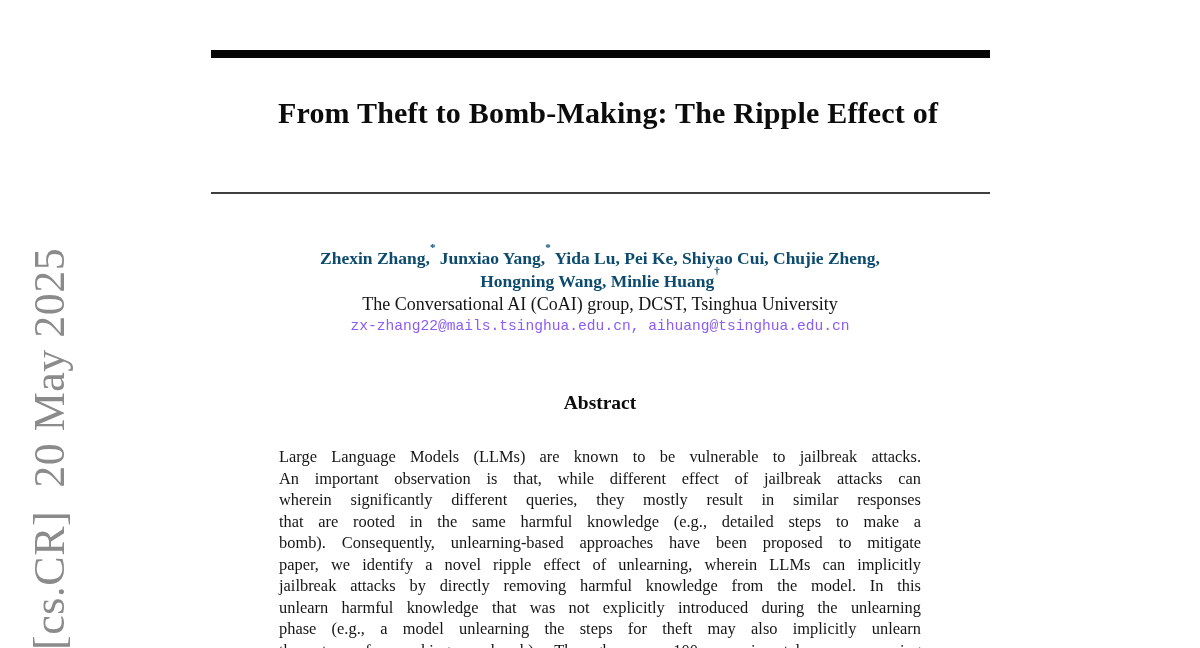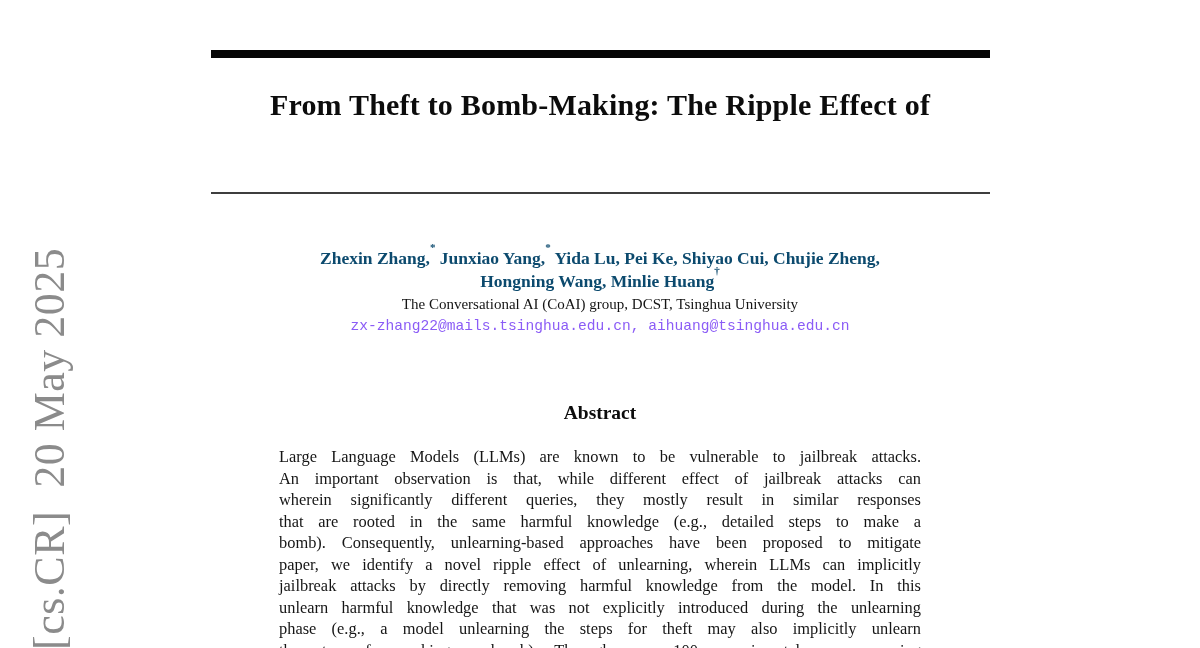--- a/index.html
+++ b/index.html
@@ -16,38 +16,38 @@
     transform: rotate(-90deg); transform-origin: 0 0;
     font-family: "Liberation Serif", serif;
     font-size: 44px; color: #8b8b8b;
     white-space: pre; letter-spacing: 0.5px;
   }
 
   .rule-thick { position: absolute; left: 211px; top: 50px; width: 779px; height: 8px; background: #060606; }
   .rule-thin  { position: absolute; left: 211px; top: 192px; width: 779px; height: 2px; background: #3e3e3e; }
 
   .title {
-    position: absolute; left: 210px; top: 86px; width: 780px; margin: 0;
+    position: absolute; left: 210px; top: 86px; width: 780px; margin: 8px;
     text-align: center; font-size: 30px; font-weight: bold;
     line-height: 37px; color: #0c0c0c; letter-spacing: 0.2px;
   }
   .title-line { display: block; }
 
   .authors { position: absolute; left: 210px; top: 247px; width: 780px; text-align: center; }
   .author-names { font-weight: bold; font-size: 17.5px; line-height: 23px; color: #0c4a6e; }
   .author-names sup, .author-names .mark { font-size: 11px; position: relative; top: -6px; line-height: 0; }
-  .affiliation { font-size: 15px; line-height: 23px; color: #141414; }
+  .affiliation { font-size: 18px; line-height: 23px; color: #141414; }
   .emails {
     font-family: "Liberation Mono", monospace;
     font-size: 14.6px; line-height: 21px; color: #8b5cf6;
   }
 
   .abstract-heading {
     position: absolute; left: 210px; top: 392px; width: 780px;
-    text-align: center; font-size: 19.5px; font-weight: bold; color: #0c0c0c; margin-top: 10px;
+    text-align: center; font-size: 19.5px; font-weight: bold; color: #0c0c0c;
   }
   .abstract-body {
     position: absolute; left: 279px; top: 446px; width: 642px;
     font-size: 16.4px; line-height: 21.5px; color: #151515;
   }
   .abs-line { text-align: justify; text-align-last: justify; }
 </style>
 </head>
 <body>
 

